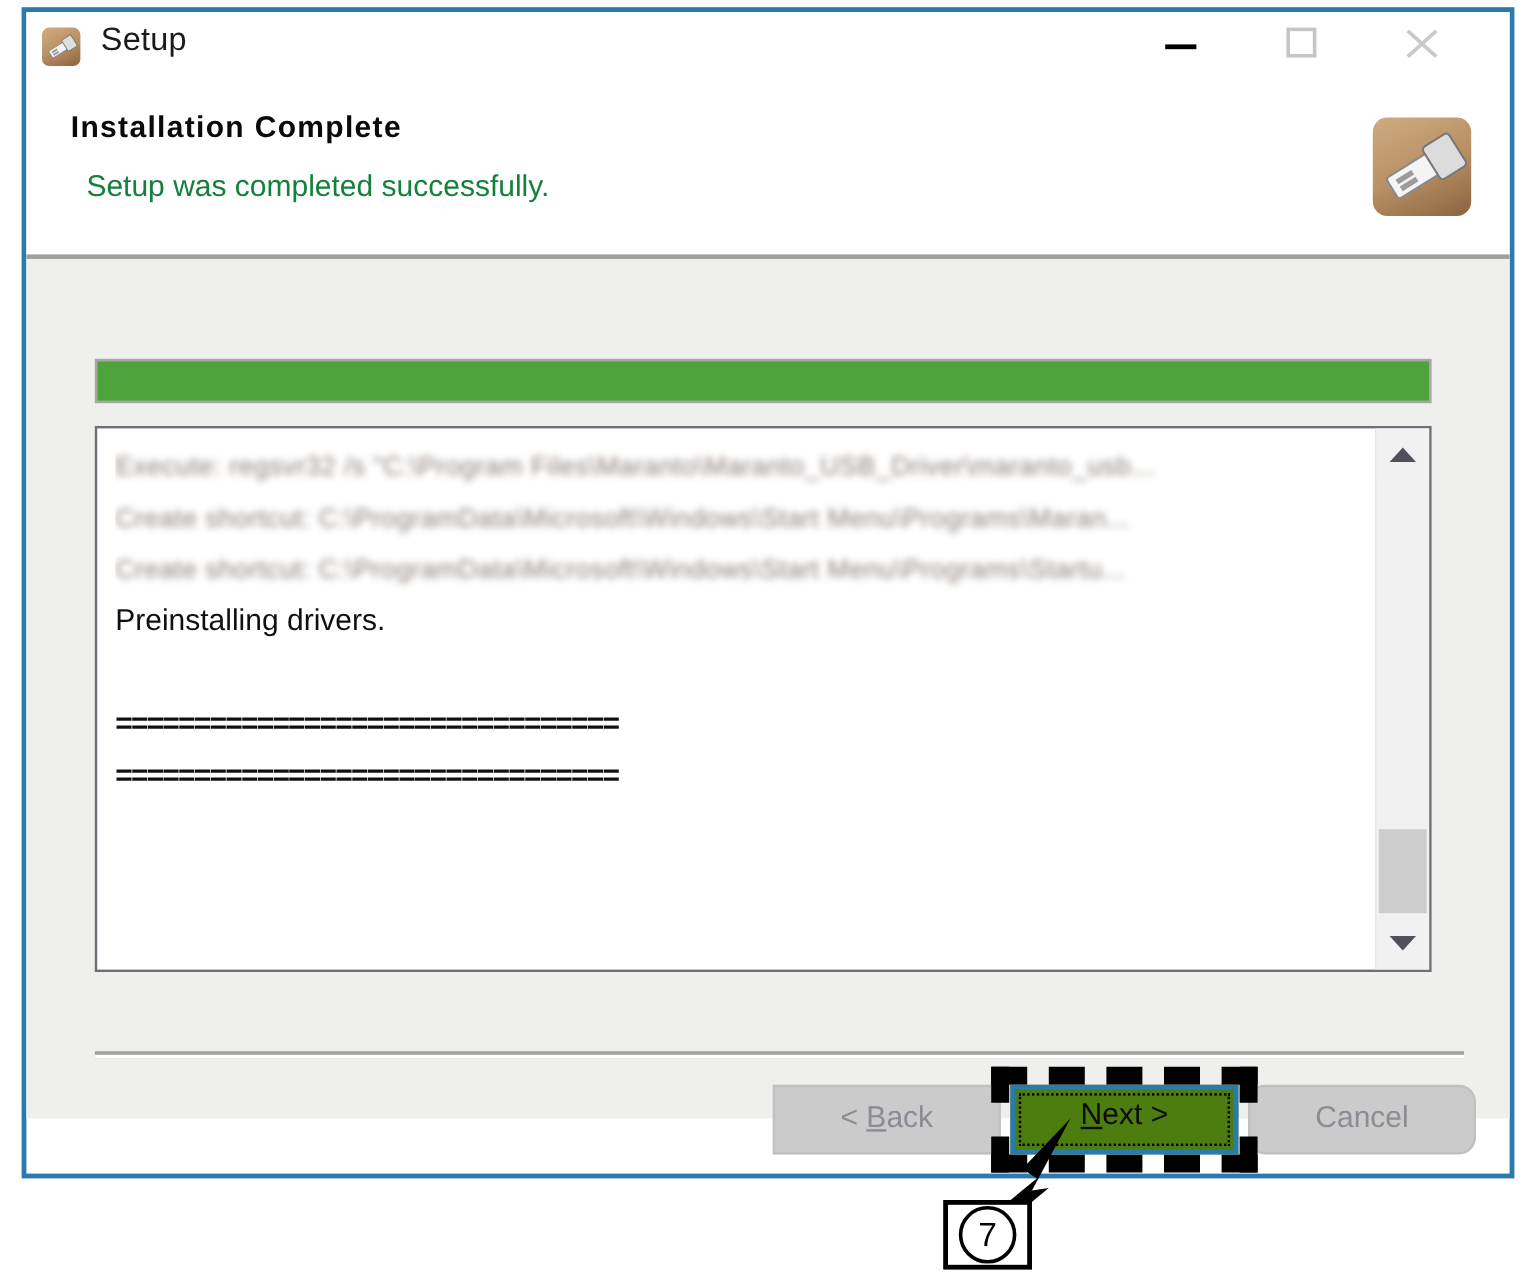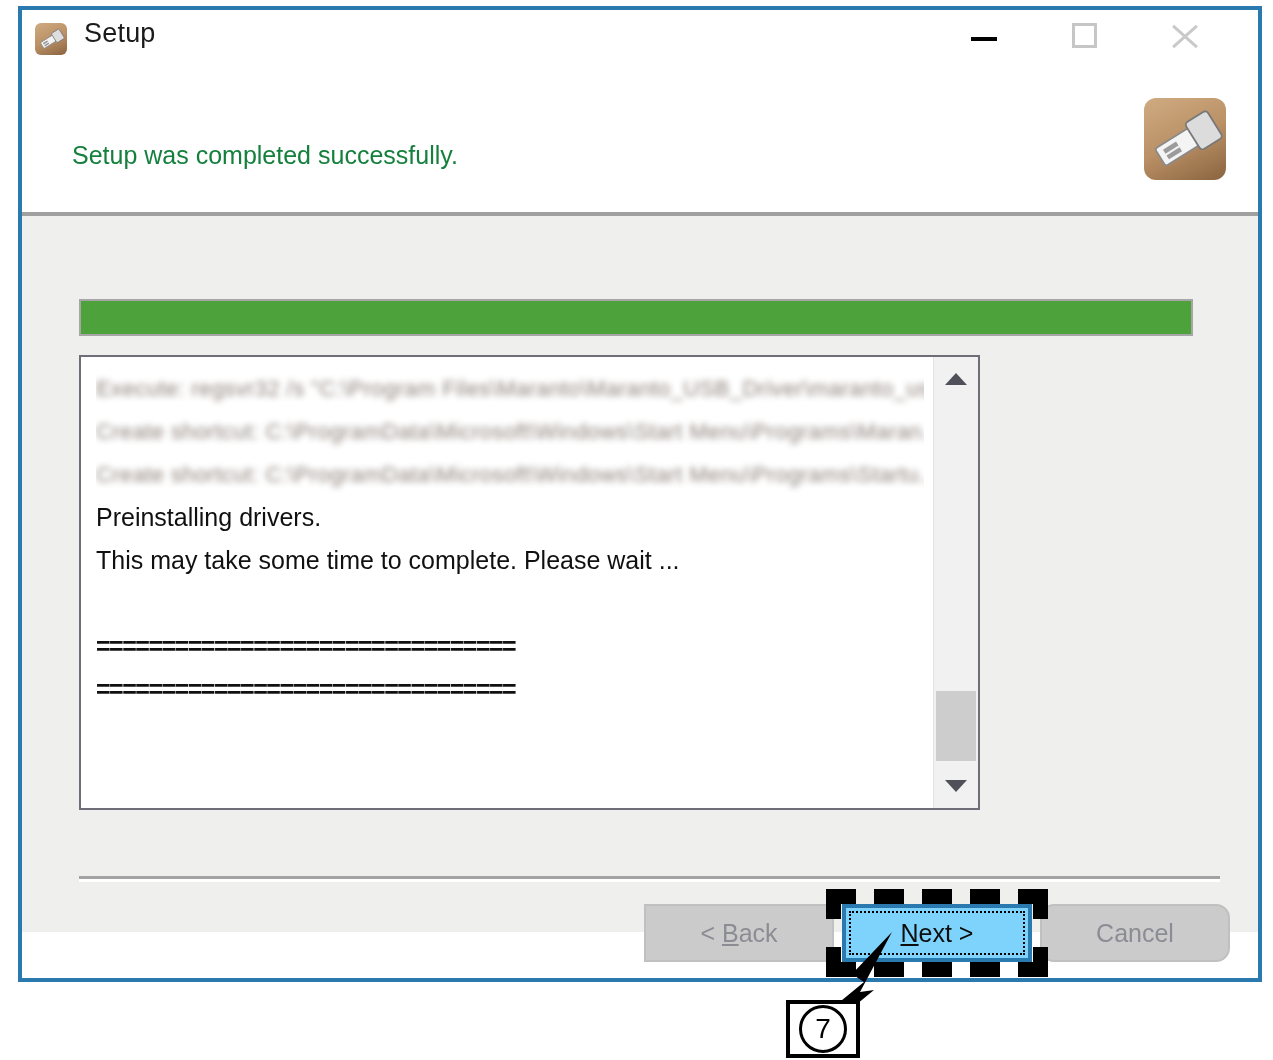--- a/index.html
+++ b/index.html
@@ -149,21 +149,21 @@
   .progress-fill {
     height: 100%;
     background: #4da23c;
   }
 
   
   .log-box {
     position: absolute;
     left: 57px;
     top: 139px;
-    width: 901px;
+    width: 1114px;
     height: 455px;
     border: 2px solid #6e6e78;
     background: #ffffff;
     box-sizing: border-box;
     overflow: hidden;
   }
   .log-text {
     position: absolute;
     left: 15px;
     top: 10px;
@@ -242,34 +242,34 @@
     height: 100px;
   }
   .dlg-btn {
     position: absolute;
     top: 0;
     width: 190px;
     height: 58px;
     font-size: 25px;
     font-family: "Liberation Sans", sans-serif;
     box-sizing: border-box;
-    padding: 1px;
+    padding: 14px;
     cursor: default;
     display: flex;
-    align-items: center;
+    align-items: flex-end;
     justify-content: center;
   }
   .dlg-btn.disabled {
     background: #cbcbcb;
     border: 2px solid #c0c0c0;
     color: #8c8c94;
   }
   #btn-next {
     left: 820px;
-    background: #7dd3fc;
+    background: #4d7c0f;
     border: 4px solid #2a7ab0;
     color: #0d0d0d;
     z-index: 5;
   }
   #btn-next .focus-ring {
     position: absolute;
     left: 3px; top: 3px; right: 3px; bottom: 3px;
     border: 2px dotted #000000;
     pointer-events: none;
   }
@@ -345,20 +345,21 @@
     </button>
     <button class="win-btn" id="btn-maximize">
       <span class="glyph-max"></span>
     </button>
     <button class="win-btn" id="btn-close">
       <span class="glyph-close"></span>
     </button>
   </div>
 
   <div class="header">
+    <div class="header-heading">Installation Complete</div>
     <div class="header-subtext">Setup was completed successfully.</div>
     <div class="header-logo">
       <svg width="82" height="82" viewBox="0 0 32 32">
         <g transform="rotate(-32 16 16)">
           <rect x="4" y="13" width="16" height="8" rx="1" fill="#f4f4f4" stroke="#8a8a8a" stroke-width="0.7"></rect>
           <rect x="19" y="10.8" width="10" height="12.4" rx="1.4" fill="#dcdcdc" stroke="#787878" stroke-width="0.7"></rect>
           <rect x="6.5" y="15" width="6" height="1.8" fill="#9b9b9b"></rect>
           <rect x="6.5" y="17.6" width="6" height="1.8" fill="#9b9b9b"></rect>
         </g>
       </svg>
@@ -370,21 +371,20 @@
     <div class="progress-outer">
       <div class="progress-fill" id="progress-fill" style="width: 100%; background: rgb(77, 162, 60);"></div>
     </div>
 
     <div class="log-box">
       <div class="log-text" id="log-text">
           <div class="log-line blurred">Execute: regsvr32 /s "C:\Program Files\Maranto\Maranto_USB_Driver\maranto_usb...</div>
           <div class="log-line blurred">Create shortcut: C:\ProgramData\Microsoft\Windows\Start Menu\Programs\Maran...</div>
           <div class="log-line blurred">Create shortcut: C:\ProgramData\Microsoft\Windows\Start Menu\Programs\Startu...</div>
           <div class="log-line">Preinstalling drivers.</div>
-          <div class="log-line">This may take some time to complete. Please wait ...</div>
           <div class="log-line spacer">&nbsp;</div>
           <div class="log-line sep">================================</div>
           <div class="log-line sep">================================</div>
         </div>
 
       <div class="scrollbar">
         <div class="sb-arrow up">
           <span class="chev up"></span>
         </div>
         <div class="sb-thumb"></div>

